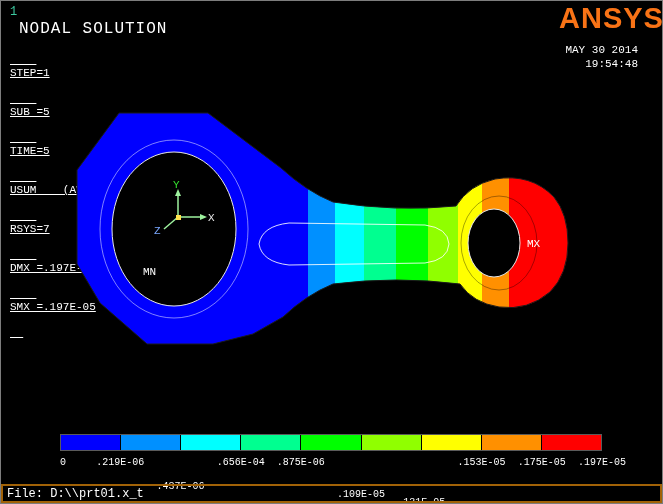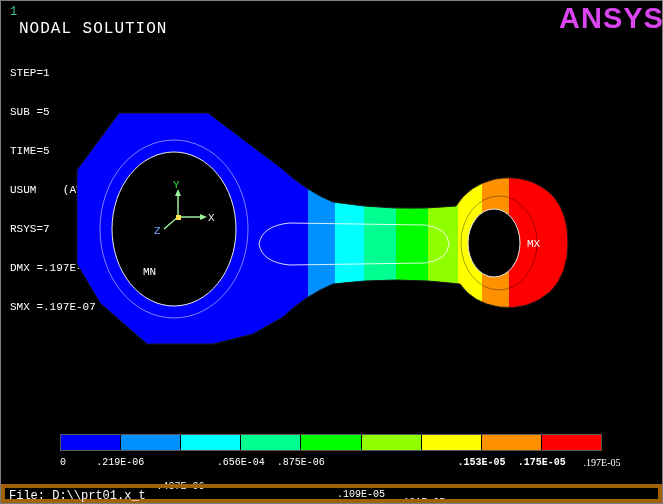--- a/index.html
+++ b/index.html
@@ -4,64 +4,68 @@
 <style>
   * { margin:0; padding:0; box-sizing:border-box; }
   html,body { background:#000; }
   .window {
     position:relative; width:663px; height:504px; background:#000;
     border:1px solid #7d7d7d; overflow:hidden;
     font-family:"Liberation Mono","DejaVu Sans Mono",monospace; color:#fff;
   }
   .plot-number { position:absolute; left:9px; top:4px; font-size:12px; color:#3cc9a0; }
   .plot-title  { position:absolute; left:18px; top:19px; font-size:16px; letter-spacing:1px; }
-  .info-block  { position:absolute; left:9px; top:40px; font-size:11px; line-height:13px; white-space:pre; }
+  .info-block  { position:absolute; left:9px; top:40px; font-size:11px; line-height:13px; white-space:pre;text-decoration:underline; }
   .logo {
     position:absolute; right:5px; top:0px; width:98px; height:34px; background:#000;
     font-family:"Liberation Sans","DejaVu Sans",sans-serif; font-weight:bold;
-    font-size:29px; letter-spacing:1px; color:#d946ef; text-align:right; line-height:34px;
+    font-size:29px; letter-spacing:1px; color:#f97316; text-align:right; line-height:34px;
   }
   .datetime { position:absolute; right:24px; top:42px; font-size:11px; line-height:14px; text-align:right; }
   svg.plot-area { position:absolute; left:0; top:0; }
   svg text { font-family:"Liberation Mono","DejaVu Sans Mono",monospace; }
 
   .legend-bar {
     position:absolute; left:59px; top:433px; width:542px; height:17px;
     display:flex; border:1px solid #5a5a5a;
   }
   .legend-bar .seg { flex:1 1 0; border-right:1px solid #000; }
   .legend-bar .seg:last-child { border-right:none; }
   .legend-labels { position:absolute; left:59px; top:456px; width:542px; height:12px; font-size:10px; }
   .legend-labels span { position:absolute; transform:translateX(-50%); white-space:nowrap; }
   .legend-labels span.first { transform:none; }
 
   .statusbar {
     position:absolute; left:0; right:0; bottom:0; height:19px;
-    border:4px solid #a16207; font-size:12px; line-height:17px; padding-left:4px;
+    border:2px solid #a16207; font-size:12px; line-height:17px; padding-left:4px;
   }
 </style>
 </head>
 <body>
 
 <div class="window">
 
   <div class="plot-number">1</div>
   <div class="plot-title">NODAL SOLUTION</div>
 
   <div class="info-block">
     <div>STEP=1</div>
     <div>SUB =5</div>
     <div>TIME=5</div>
     <div>USUM    (AVG)</div>
     <div>RSYS=7</div>
     <div>DMX =.197E-05</div>
-    <div>SMX =.197E-07</div>
+    <div>SMX =.197E-05</div>
   </div>
 
   <div class="logo">ANSYS</div>
+  <div class="datetime">
+    <div>MAY 30 2014</div>
+    <div>19:54:48</div>
+  </div>
 
   <svg class="plot-area" width="663" height="504" viewBox="0 0 663 504">
     <defs>
       <linearGradient id="rodGrad" gradientUnits="userSpaceOnUse" x1="76" y1="0" x2="567" y2="0">
           <stop offset="0" stop-color="#0000ff"></stop>
           <stop offset="0.47" stop-color="#0000ff"></stop>
           <stop offset="0.47" stop-color="#0090ff"></stop>
           <stop offset="0.525" stop-color="#0090ff"></stop>
           <stop offset="0.525" stop-color="#00ffff"></stop>
           <stop offset="0.585" stop-color="#00ffff"></stop>
@@ -121,22 +125,22 @@
       <div class="seg" style="background: rgb(255, 0, 0);"></div>
     </div>
   <div class="legend-labels">
       <span class="first" style="left: 0%;">0</span>
       <span style="left: 11.1111%;">.219E-06</span>
       <span style="left: 22.2222%; margin-top: 24px;">.437E-06</span>
       <span style="left: 33.3333%;">.656E-04</span>
       <span style="left: 44.4444%;">.875E-06</span>
       <span style="left: 55.5556%; margin-top: 32px;">.109E-05</span>
       <span style="left: 66.6667%; margin-top: 40px;">.131E-05</span>
-      <span style="left: 77.7778%; font-weight: bold;">.153E-05</span>
-      <span style="left: 88.8889%; font-weight: bold;">.175E-05</span>
-      <span style="left: 100%; font-family: Liberation Serif, serif;">.197E-05</span>
+      <span style="left: 77.7778%;">.153E-05</span>
+      <span style="left: 88.8889%;">.175E-05</span>
+      <span style="left: 100%;">.197E-05</span>
     </div>
 
   <div class="statusbar">
     <span>File: D:\\prt01.x_t</span>
   </div>
 
 </div>
 
 </body></html>

